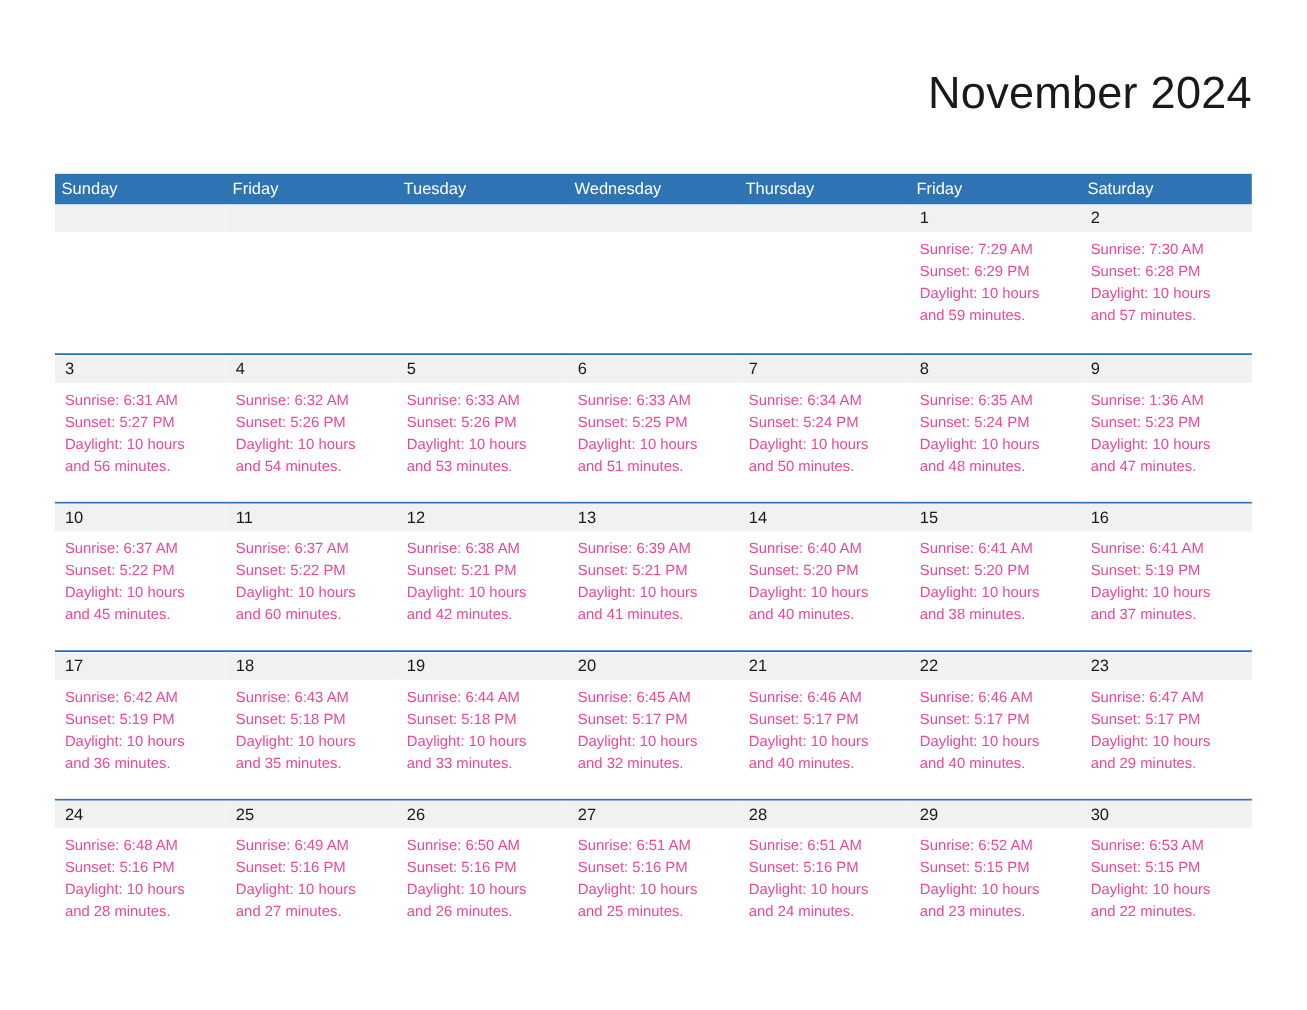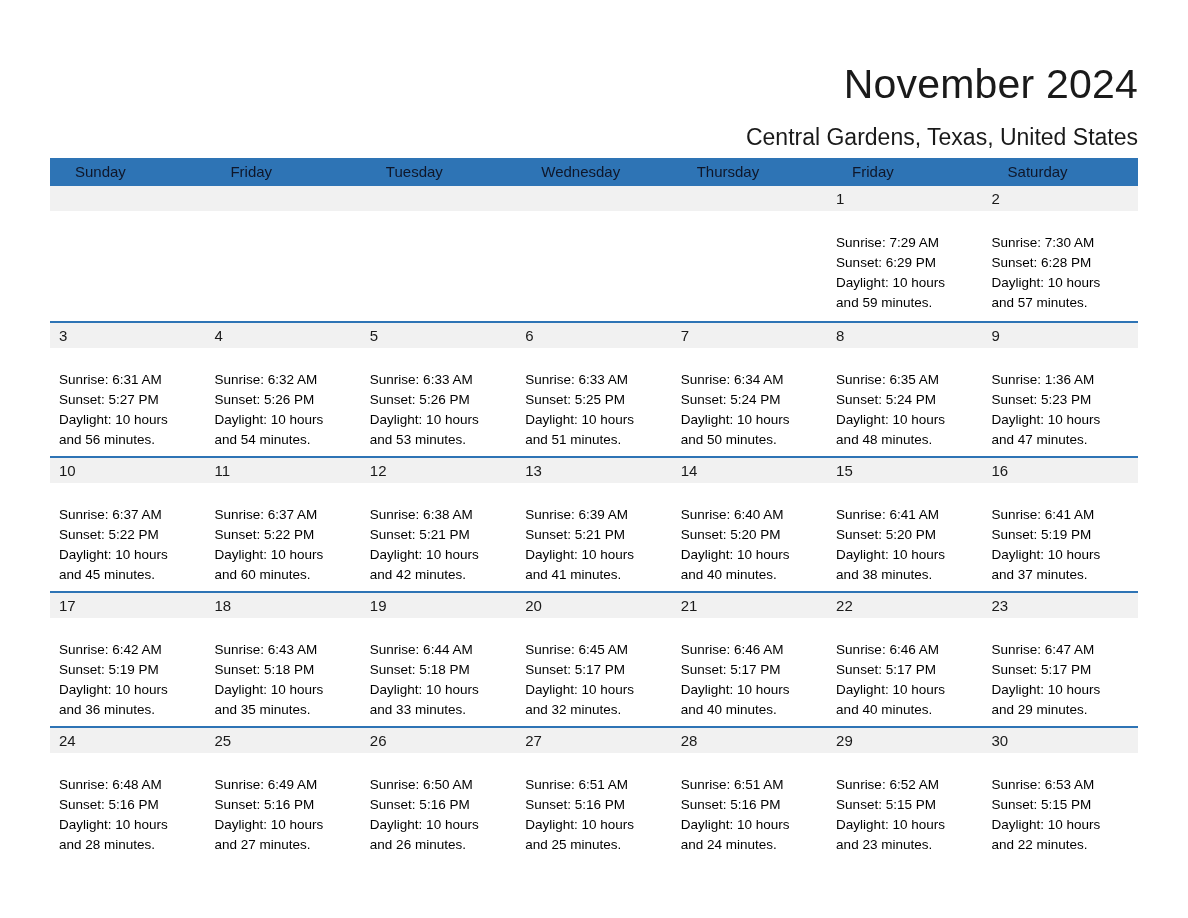--- a/index.html
+++ b/index.html
@@ -91,24 +91,24 @@
     top: 158px;
     width: 1088px;
   }
   .dow-row {
     display: flex;
     background: #2e74b5;
     height: 28px;
   }
   .dow {
     flex: 1 1 0;
-    color: #0f172a;
+    color: #ffffff;
     font-size: 15px;
     line-height: 28px;
-    padding-left: 25px;
+    padding-left: 6px;
     white-space: nowrap;
   }
   .week {
     display: flex;
     border-top: 2px solid #2e74b5;
     height: 135px;
   }
   .week.first { border-top: none; }
   .day {
     flex: 1 1 0;
@@ -121,36 +121,34 @@
     height: 25px;
     padding-left: 9px;
     color: #1a1a1a;
     font-size: 15px;
     line-height: 25px;
   }
   .day-body {
     padding: 6px 9px 0 9px;
     font-size: 13.5px;
     line-height: 20px;
-    color: #000000;
-    margin-top: 16px;
+    color: #ec4899;
   }
   .day-body div { white-space: nowrap; }
 </style>
 </head>
 <body>
 
 <div class="page">
 
   <div class="header">
 
 
     <div class="title-block">
       <div class="cal-title">November 2024</div>
-      <div class="cal-subtitle">Central Gardens, Texas, United States</div>
     </div>
 
   </div>
 
   <div class="calendar">
 
     <div class="dow-row">
       <div class="dow">Sunday</div>
       <div class="dow">Friday</div>
       <div class="dow">Tuesday</div>

